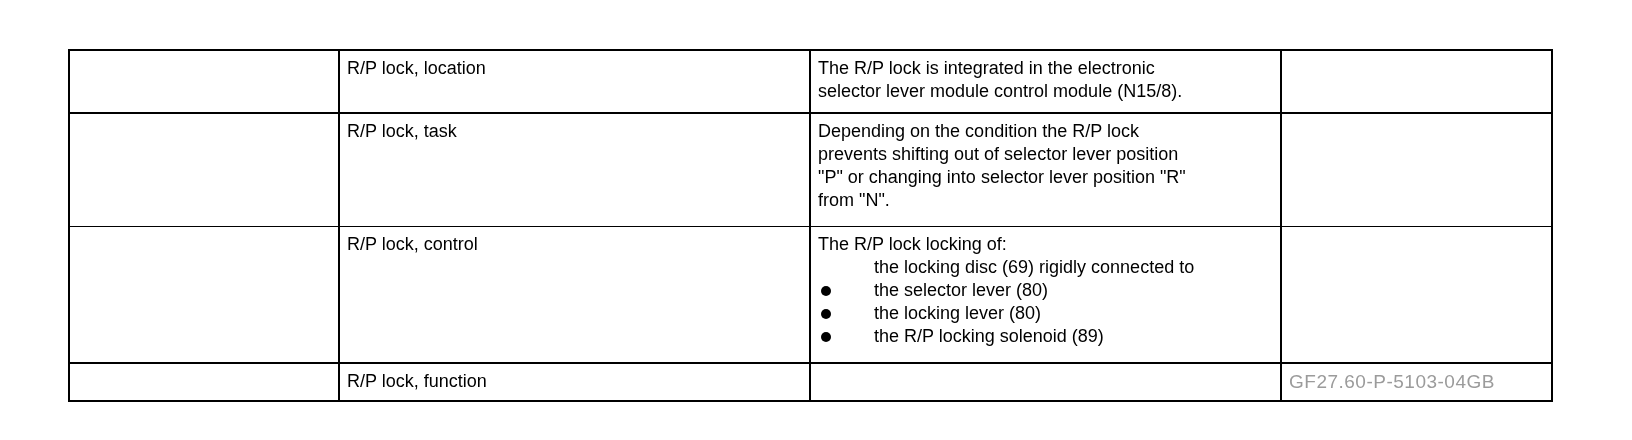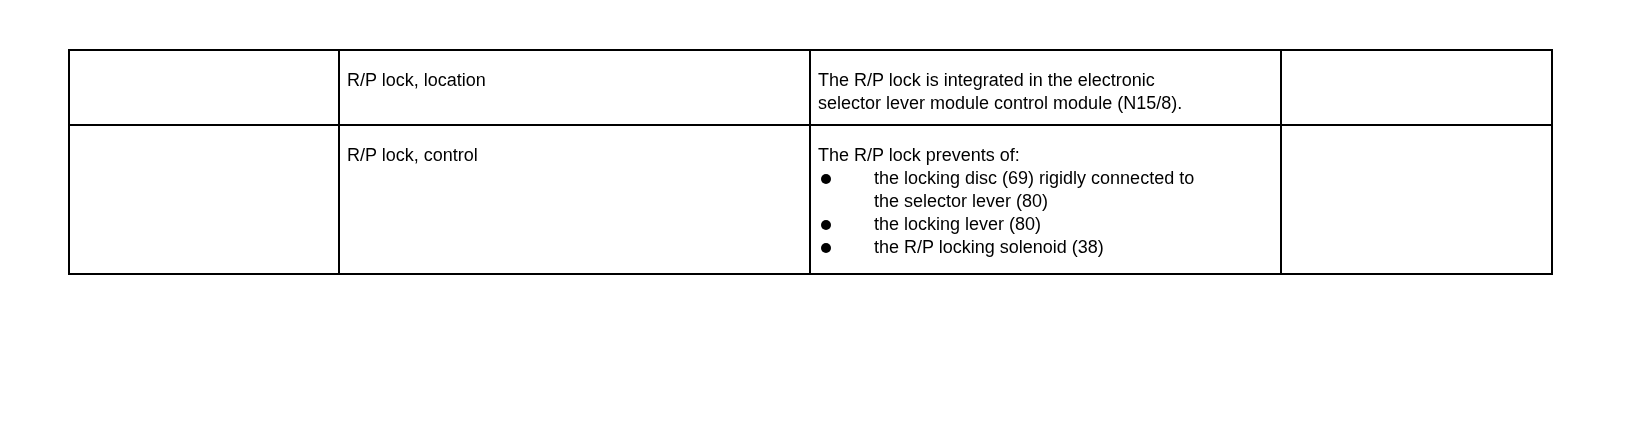--- a/index.html
+++ b/index.html
@@ -22,21 +22,21 @@
     position: absolute;
     left: 68px;
     top: 49px;
     border-collapse: collapse;
     table-layout: fixed;
     width: 1483px;
   }
   table.doc-table td {
     border: 2px solid #000000;
     vertical-align: top;
-    padding: 18px 6px 2px 7px;
+    padding: 6px 6px 2px 7px;
     font-size: 18px;
     line-height: 23px;
     overflow: hidden;
     word-wrap: break-word;
     margin-top: 28px;
   }
   
   tr.row-task td  { border-bottom-width: 1px; }
   tr.row-design td { border-top-width: 1px; }
 
@@ -45,21 +45,21 @@
   tr.row-design td   { height: 127px; }
   tr.row-function td { height: 28px; }
 
   .desc { white-space: pre-line; }
 
   ul.bullets {
     list-style: none;
     margin: 0;
     padding: 0;
   }
-  ul.bullets li { display: flex; }
+  ul.bullets li { display: flex; align-items: flex-end; }
   .bullet-cell {
     flex: 0 0 56px;
     padding-left: 3px;
     box-sizing: border-box;
   }
   .bullet-dot {
     display: inline-block;
     width: 10px;
     height: 10px;
     background: #000000;
@@ -96,44 +96,71 @@
         </td>
         <td>
           <div class="desc">The R/P lock is integrated in the electronic
 selector lever module control module (N15/8).</div>
         </td>
         <td>
           <span class="code-text"></span>
         </td>
       </tr>
 
+      <tr class="row-task">
+        <td></td>
+        <td>
+          <span>R/P lock, task</span>
+        </td>
+        <td>
+          <div class="desc">Depending on the condition the R/P lock
+prevents shifting out of selector lever position
+"P" or changing into selector lever position "R"
+from "N".</div>
+        </td>
+        <td>
+          <span class="code-text"></span>
+        </td>
+      </tr>
 
       <tr class="row-design">
         <td></td>
         <td>
           <span>R/P lock, control</span>
         </td>
         <td>
-          <div class="desc">The R/P lock prevents of:</div>
+          <div class="desc">The R/P lock locking of:</div>
           <ul class="bullets">
             <li>
               <span class="bullet-cell"><span class="bullet-dot"></span></span>
               <span class="bullet-text">the locking disc (69) rigidly connected to
 the selector lever (80)</span>
             </li>
             <li>
               <span class="bullet-cell"><span class="bullet-dot"></span></span>
               <span class="bullet-text">the locking lever (80)</span>
             </li>
             <li>
               <span class="bullet-cell"><span class="bullet-dot"></span></span>
-              <span class="bullet-text">the R/P locking solenoid (38)</span>
+              <span class="bullet-text">the R/P locking solenoid (89)</span>
             </li>
           </ul>
         </td>
         <td>
           <span class="code-text"></span>
         </td>
       </tr>
 
+      <tr class="row-function">
+        <td></td>
+        <td>
+          <span>R/P lock, function</span>
+        </td>
+        <td>
+          <div class="desc"></div>
+        </td>
+        <td>
+          <span class="code-text">GF27.60-P-5103-04GB</span>
+        </td>
+      </tr>
     </tbody>
   </table>
 </div>
 
 </body></html>

